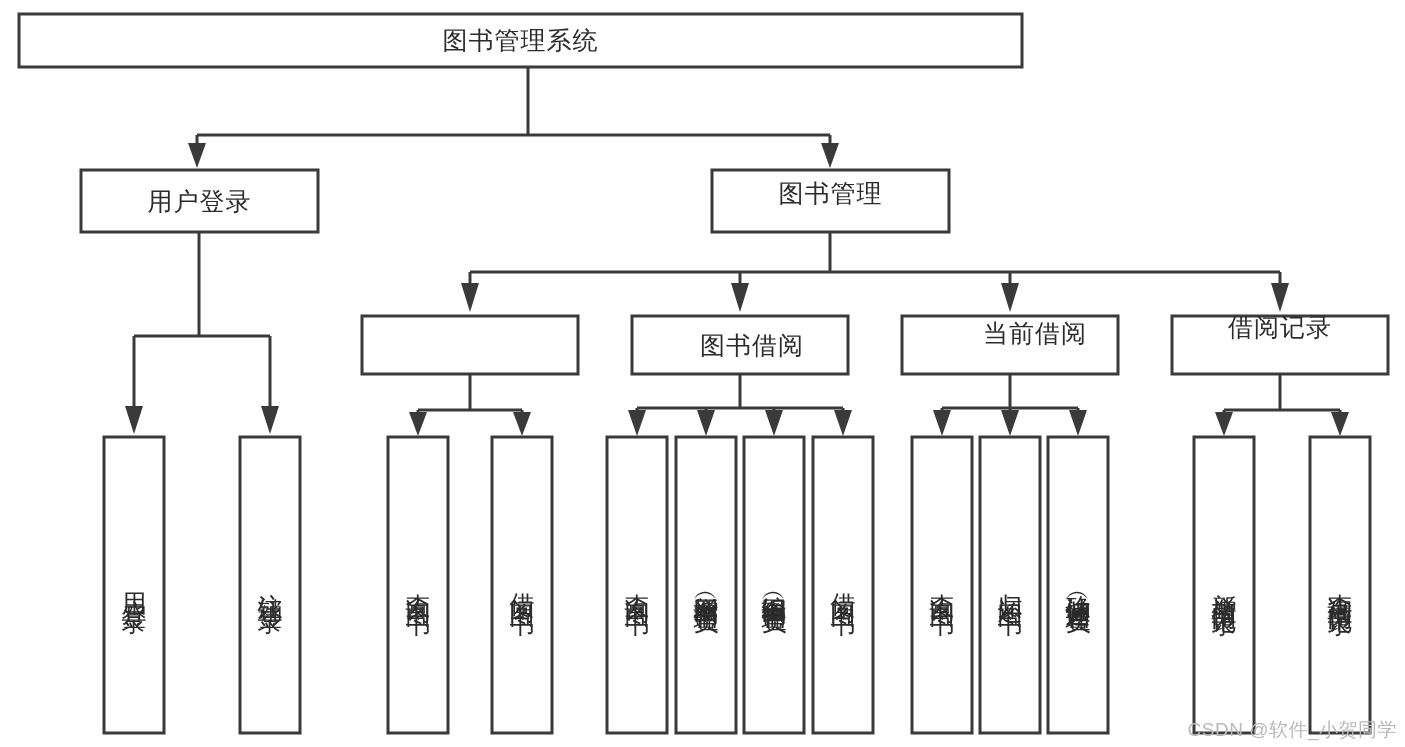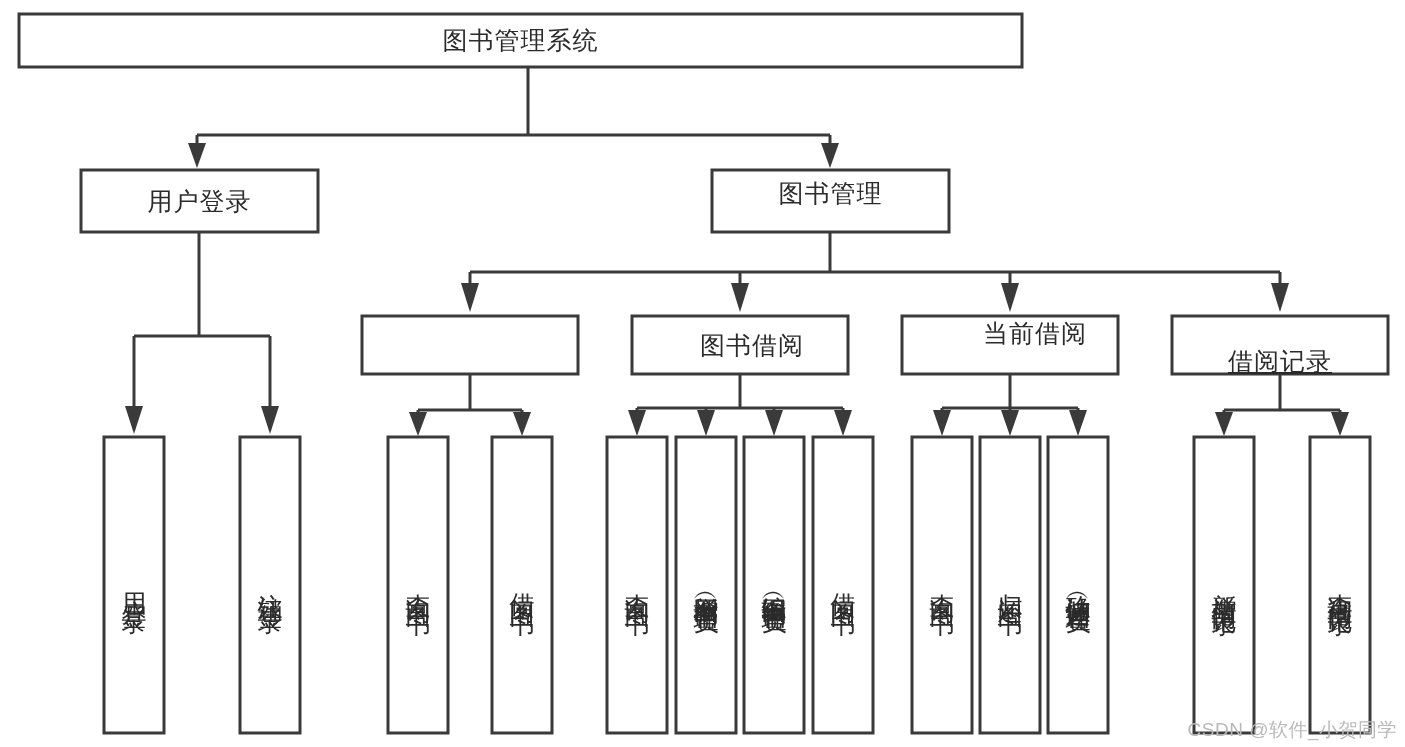--- a/index.html
+++ b/index.html
@@ -175,21 +175,21 @@
 
   </svg>
 
   <div class="node-label horizontal" style="left:19px; top:14px; width:1003px; height:53px;">图书管理系统</div>
 
   <div class="node-label horizontal" style="left:81px; top:170px; width:237px; height:62px;">用户登录</div>
   <div class="node-label horizontal" style="left:712px; top:162px; width:237px; height:62px;">图书管理</div>
 
   <div class="node-label horizontal" style="left:632px; top:316px; width:216px; height:58px;padding-left:24px;">图书借阅</div>
   <div class="node-label horizontal" style="left:902px; top:308px; width:216px; height:50px;margin-left:25px;">当前借阅</div>
-  <div class="node-label horizontal" style="left:1172px; top:332px; width:216px; height:58px;text-decoration:underline;">借阅记录</div>
+  <div class="node-label horizontal" style="left:1172px; top:298px; width:216px; height:58px;">借阅记录</div>
 
   <div class="node-label vertical" style="left:104px; top:437px; width:60px; height:296px;">用户登录</div>
   <div class="node-label vertical" style="left:240px; top:437px; width:60px; height:296px;">注销登录</div>
 
   <div class="node-label vertical" style="left:388px; top:437px; width:60px; height:296px;">查询图书</div>
   <div class="node-label vertical" style="left:492px; top:437px; width:60px; height:296px;">借阅图书</div>
 
   <div class="node-label vertical" style="left:607px; top:437px; width:60px; height:296px;">查询图书</div>
   <div class="node-label vertical" style="left:676px; top:437px; width:60px; height:296px; letter-spacing:2px;">新增图书（管理员）</div>
   <div class="node-label vertical" style="left:744px; top:437px; width:60px; height:296px; letter-spacing:2px;">编辑图书（管理员）</div>

